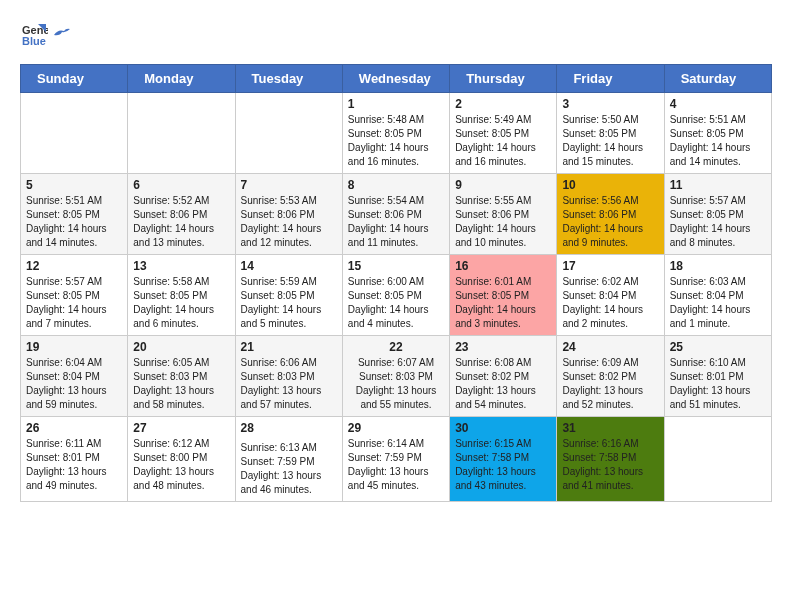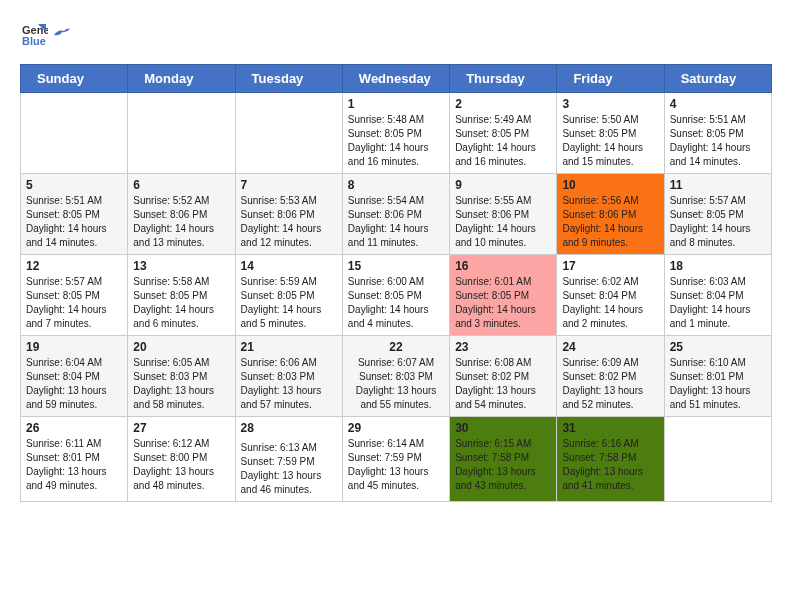--- a/index.html
+++ b/index.html
@@ -183,21 +183,21 @@
 Daylight: 14 hours
 and 11 minutes.</div>
         </td>
         <td style="background: rgb(245, 245, 245);">
           <span class="day-number">9</span>
           <div class="day-info" style="white-space: pre-line;">Sunrise: 5:55 AM
 Sunset: 8:06 PM
 Daylight: 14 hours
 and 10 minutes.</div>
         </td>
-        <td style="background: #f97316;">
+        <td style="background: #eab308;">
           <span class="day-number">10</span>
           <div class="day-info" style="white-space: pre-line;">Sunrise: 5:56 AM
 Sunset: 8:06 PM
 Daylight: 14 hours
 and 9 minutes.</div>
         </td>
         <td style="background: rgb(245, 245, 245);">
           <span class="day-number">11</span>
           <div class="day-info" style="white-space: pre-line;">Sunrise: 5:57 AM
 Sunset: 8:05 PM
@@ -329,21 +329,21 @@
 Daylight: 13 hours
 and 46 minutes.</div>
         </td>
         <td style="background: rgb(255, 255, 255);">
           <span class="day-number">29</span>
           <div class="day-info" style="white-space: pre-line;">Sunrise: 6:14 AM
 Sunset: 7:59 PM
 Daylight: 13 hours
 and 45 minutes.</div>
         </td>
-        <td style="background: #4d7c0f;">
+        <td style="background: #0ea5e9;">
           <span class="day-number">30</span>
           <div class="day-info" style="white-space: pre-line;">Sunrise: 6:15 AM
 Sunset: 7:58 PM
 Daylight: 13 hours
 and 43 minutes.</div>
         </td>
         <td style="background: #4d7c0f;">
           <span class="day-number">31</span>
           <div class="day-info" style="white-space: pre-line;">Sunrise: 6:16 AM
 Sunset: 7:58 PM

